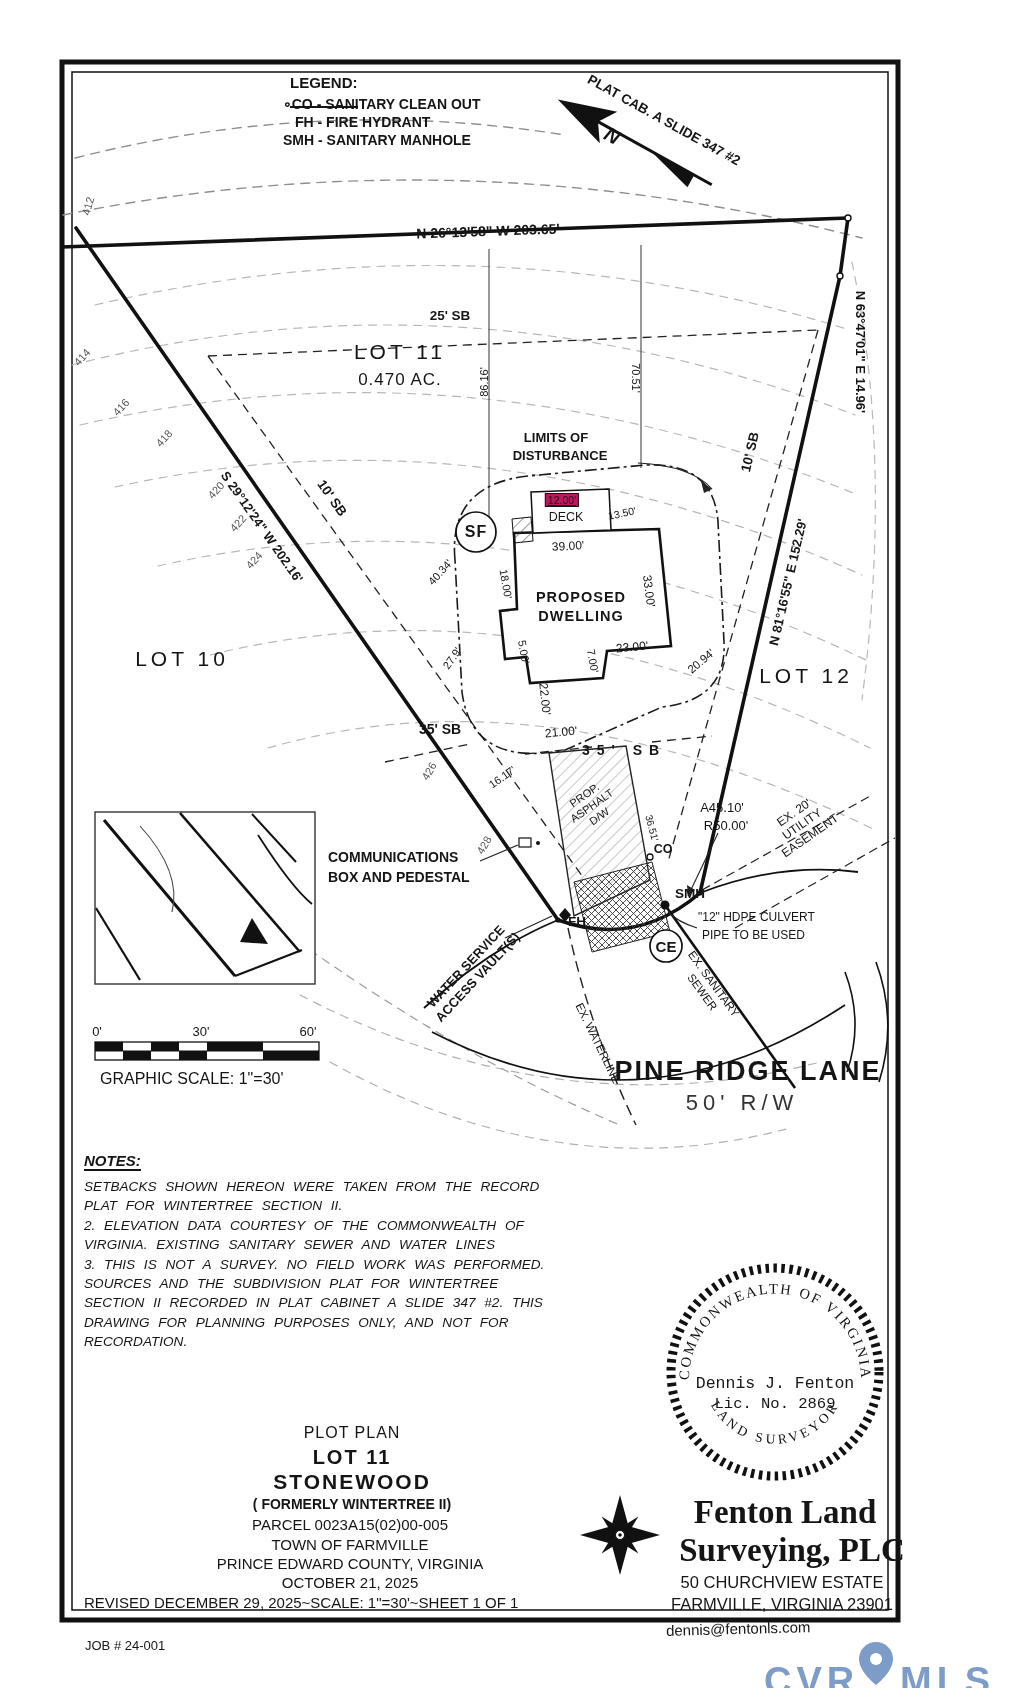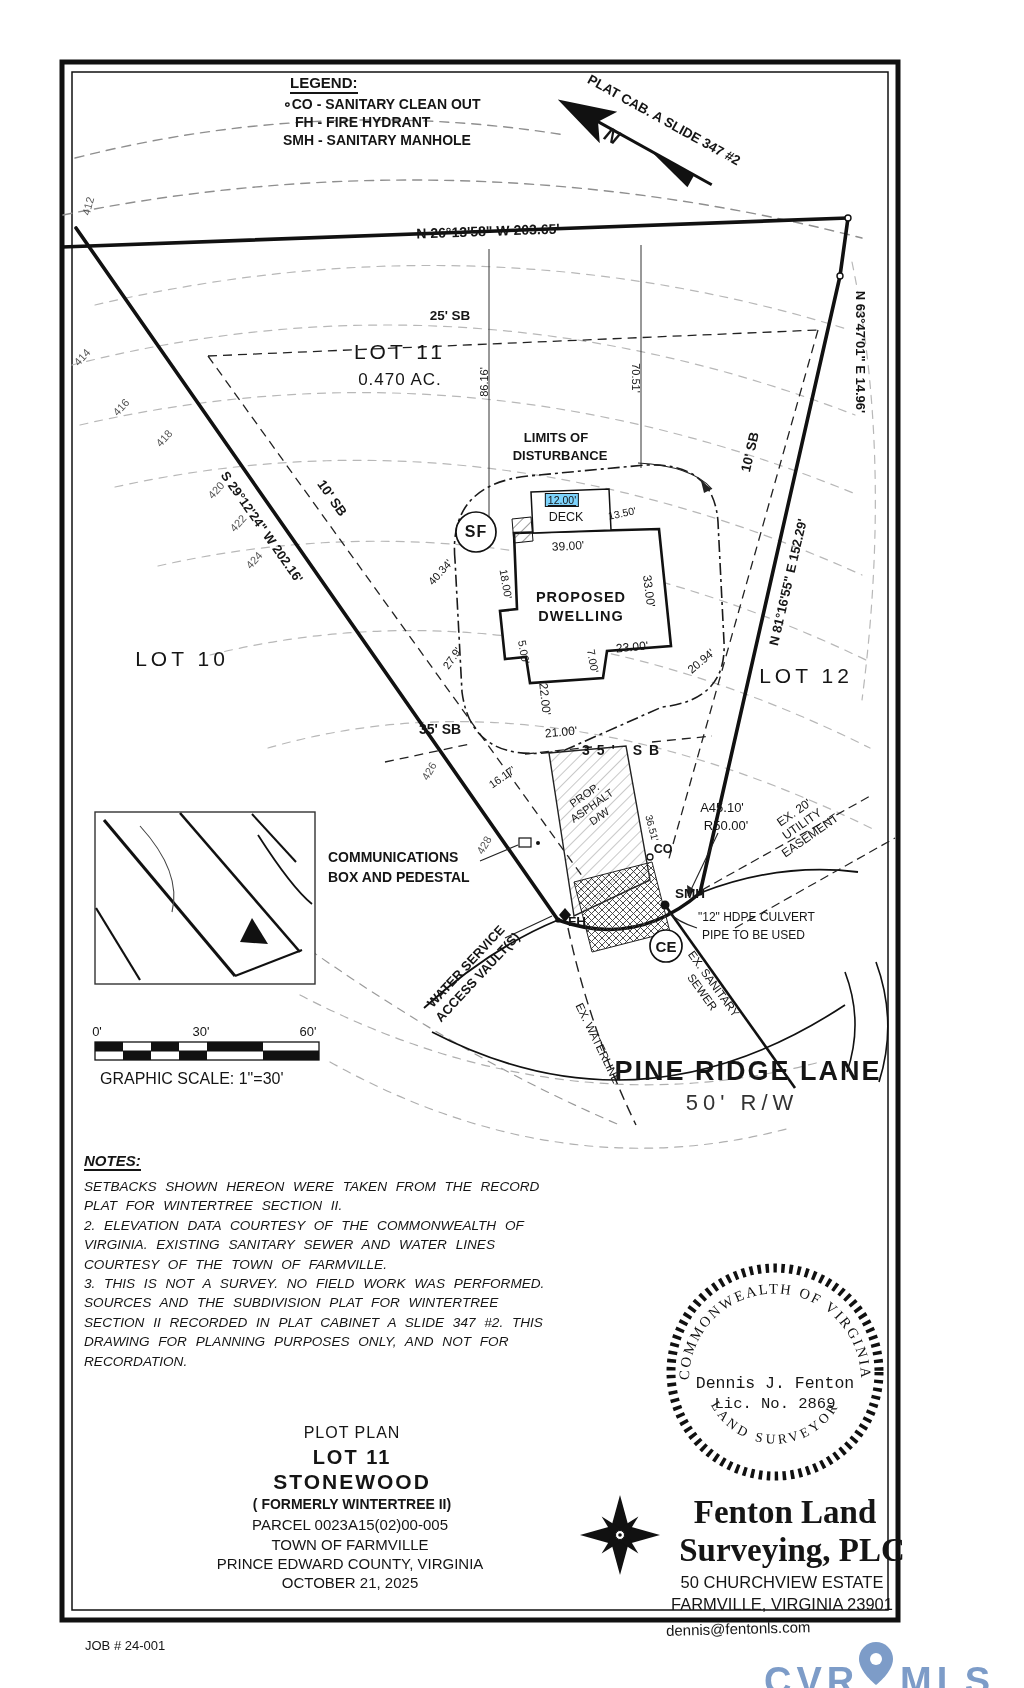--- a/index.html
+++ b/index.html
@@ -2,29 +2,29 @@
 <html><head>
 <meta charset="utf-8">
 <style>
   html,body{margin:0;padding:0;background:#ffffff;}
   #page{position:relative;width:1024px;height:1688px;background:#fff;overflow:hidden;
         font-family:"Liberation Sans",sans-serif;color:#151515;}
   #draw{position:absolute;left:0;top:0;}
   .c{position:absolute;white-space:nowrap;transform:translate(-50%,-50%);}
   .la{position:absolute;white-space:nowrap;}
   .b{font-weight:bold;}
-  .u{border-bottom:2px solid #151515;padding-bottom:1px;}
+  .u{border-bottom:2px solid #151515;padding-bottom:15px;}
   .it{font-style:italic;}
   .notes{position:absolute;left:84px;top:1152px;width:525px;}
   .notes .t{font:italic bold 15px "Liberation Sans",sans-serif;display:inline-block;border-bottom:2px solid #151515;margin-bottom:6px;}
   .notes .n{font:italic 13.6px "Liberation Sans",sans-serif;line-height:19.4px;word-spacing:5px;}
   .fema{position:absolute;left:608px;top:1114px;width:300px;}
   .fema .t{font:italic bold 15px "Liberation Sans",sans-serif;display:inline-block;border-bottom:2px solid #151515;margin-bottom:5px;}
   .fema .n{font:italic 13.8px "Liberation Sans",sans-serif;line-height:19.4px;white-space:pre;word-spacing:4px;}
-  .boxed{border:1px solid #151515;padding:0 2px;background:#7dd3fc;text-decoration:underline;}
+  .boxed{border:1px solid #151515;padding:0 2px;background:#be185d;text-decoration:underline;}
   .serif{font-family:"Liberation Serif",serif;}
   .mono{font-family:"Liberation Mono","DejaVu Sans Mono",monospace;}
   .logo{color:#7d9cc8;font-weight:600;letter-spacing:5px;font-size:38px;font-family:"Liberation Sans",sans-serif;margin-top:20px;}
   .rotblock{text-align:center;}
 </style>
 </head>
 <body>
 
 <div id="page">
 
@@ -300,37 +300,37 @@
 <span class="c" style="left:201px;top:1031px;font-size:13px">30'</span>
 <span class="c" style="left:308px;top:1031px;font-size:13px">60'</span>
 <span class="la" style="left:100px;top:1070px;font-size:16px">GRAPHIC SCALE: 1"=30'</span>
 
 <div class="notes">
   <div class="t">NOTES:</div>
   <div class="n">SETBACKS SHOWN HEREON WERE TAKEN FROM THE RECORD</div>
   <div class="n">PLAT FOR WINTERTREE SECTION II.</div>
   <div class="n">2. ELEVATION DATA COURTESY OF THE COMMONWEALTH OF</div>
   <div class="n">VIRGINIA. EXISTING SANITARY SEWER AND WATER LINES</div>
-  <div class="n">COURTESY OF THE TOWN OF FARMVILLE.</div>
   <div class="n">3. THIS IS NOT A SURVEY. NO FIELD WORK WAS PERFORMED.</div>
   <div class="n">SOURCES AND THE SUBDIVISION PLAT FOR WINTERTREE</div>
   <div class="n">SECTION II RECORDED IN PLAT CABINET A SLIDE 347 #2. THIS</div>
   <div class="n">DRAWING FOR PLANNING PURPOSES ONLY, AND NOT FOR</div>
   <div class="n">RECORDATION.</div>
 </div>
 
 
 <span class="c" style="left:352px;top:1433px;font-size:16px;letter-spacing:1px">PLOT PLAN</span>
 <span class="c b" style="left:352px;top:1457px;font-size:20px;letter-spacing:2px">LOT 11</span>
 <span class="c b" style="left:352px;top:1482px;font-size:21px;letter-spacing:2px">STONEWOOD</span>
 <span class="c b" style="left:352px;top:1504px;font-size:14px">( FORMERLY WINTERTREE II)</span>
 <span class="c" style="left:350px;top:1524px;font-size:15px">PARCEL 0023A15(02)00-005</span>
 <span class="c" style="left:350px;top:1544px;font-size:15px">TOWN OF FARMVILLE</span>
 <span class="c" style="left:350px;top:1563px;font-size:15px">PRINCE EDWARD COUNTY, VIRGINIA</span>
 <span class="c" style="left:350px;top:1582px;font-size:15px">OCTOBER 21, 2025</span>
+<span class="la" style="left:84px;top:1594px;font-size:15px">REVISED DECEMBER 29, 2025~SCALE: 1"=30'~SHEET 1 OF 1</span>
 
 <span class="c mono" style="left:775px;top:1383px;font-size:16.5px">Dennis J. Fenton</span>
 <span class="c mono" style="left:775px;top:1404px;font-size:15.5px">Lic. No. 2869</span>
 
 <span class="c serif b" style="left:785px;top:1512px;font-size:33px">Fenton Land</span>
 <span class="c serif b" style="left:792px;top:1550px;font-size:33px">Surveying, PLC</span>
 <span class="c" style="left:782px;top:1582px;font-size:16.5px">50 CHURCHVIEW ESTATE</span>
 <span class="c" style="left:782px;top:1604px;font-size:16.5px">FARMVILLE, VIRGINIA 23901</span>
 
 <span class="la" style="left:85px;top:1638px;font-size:13px">JOB # 24-001</span>

